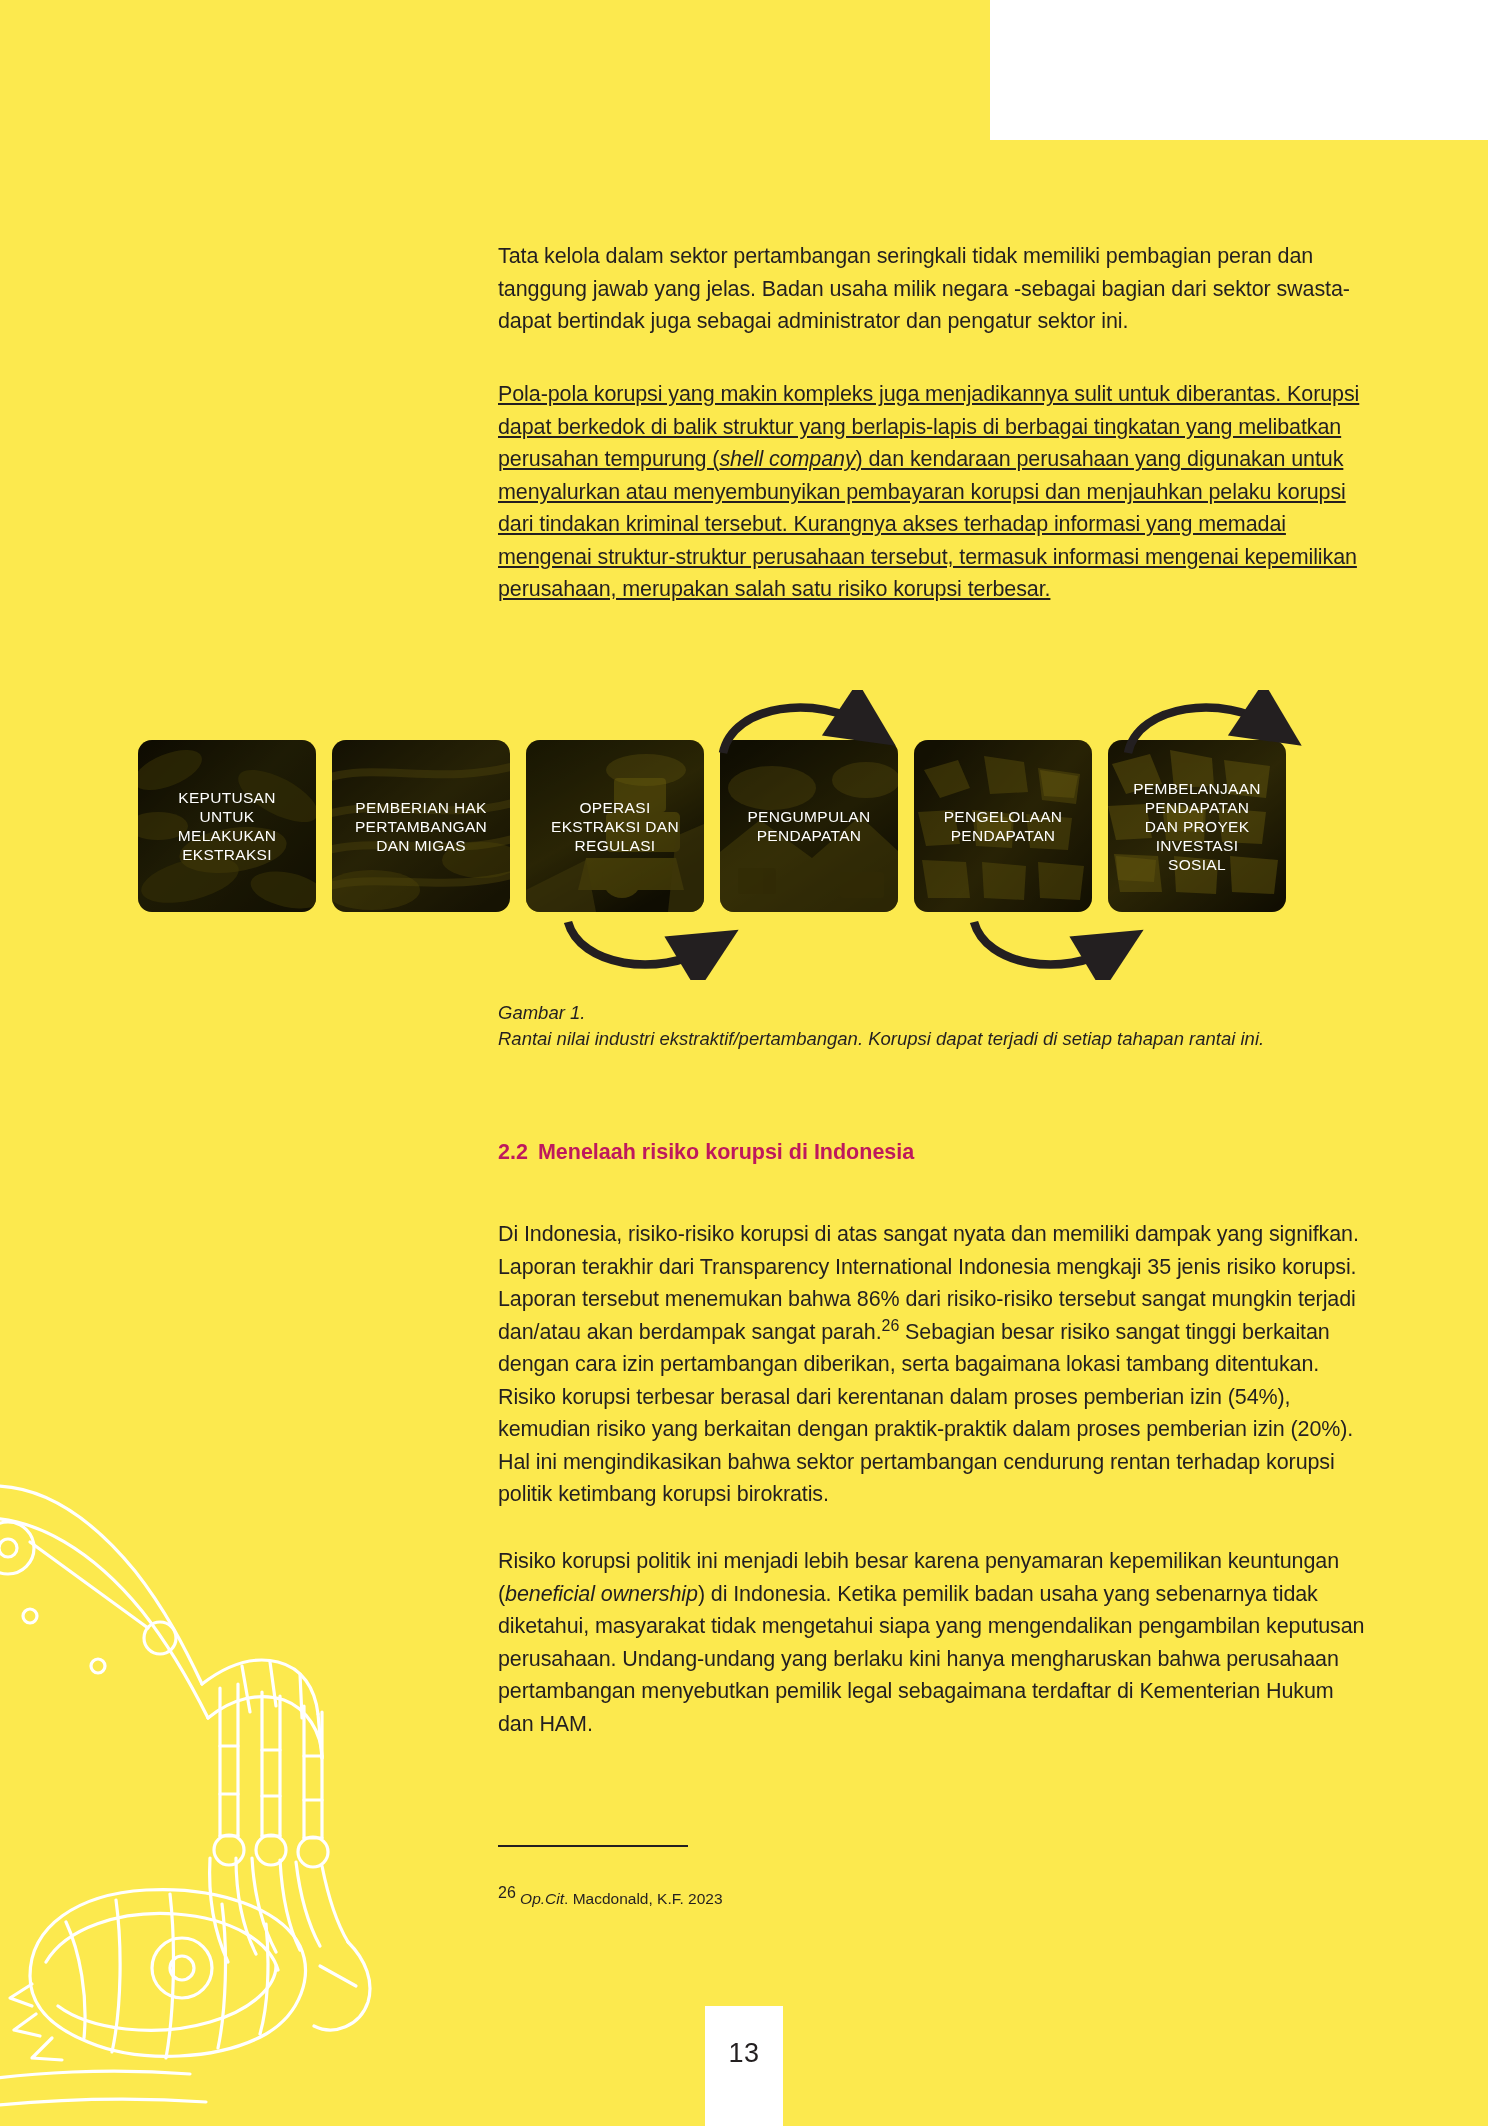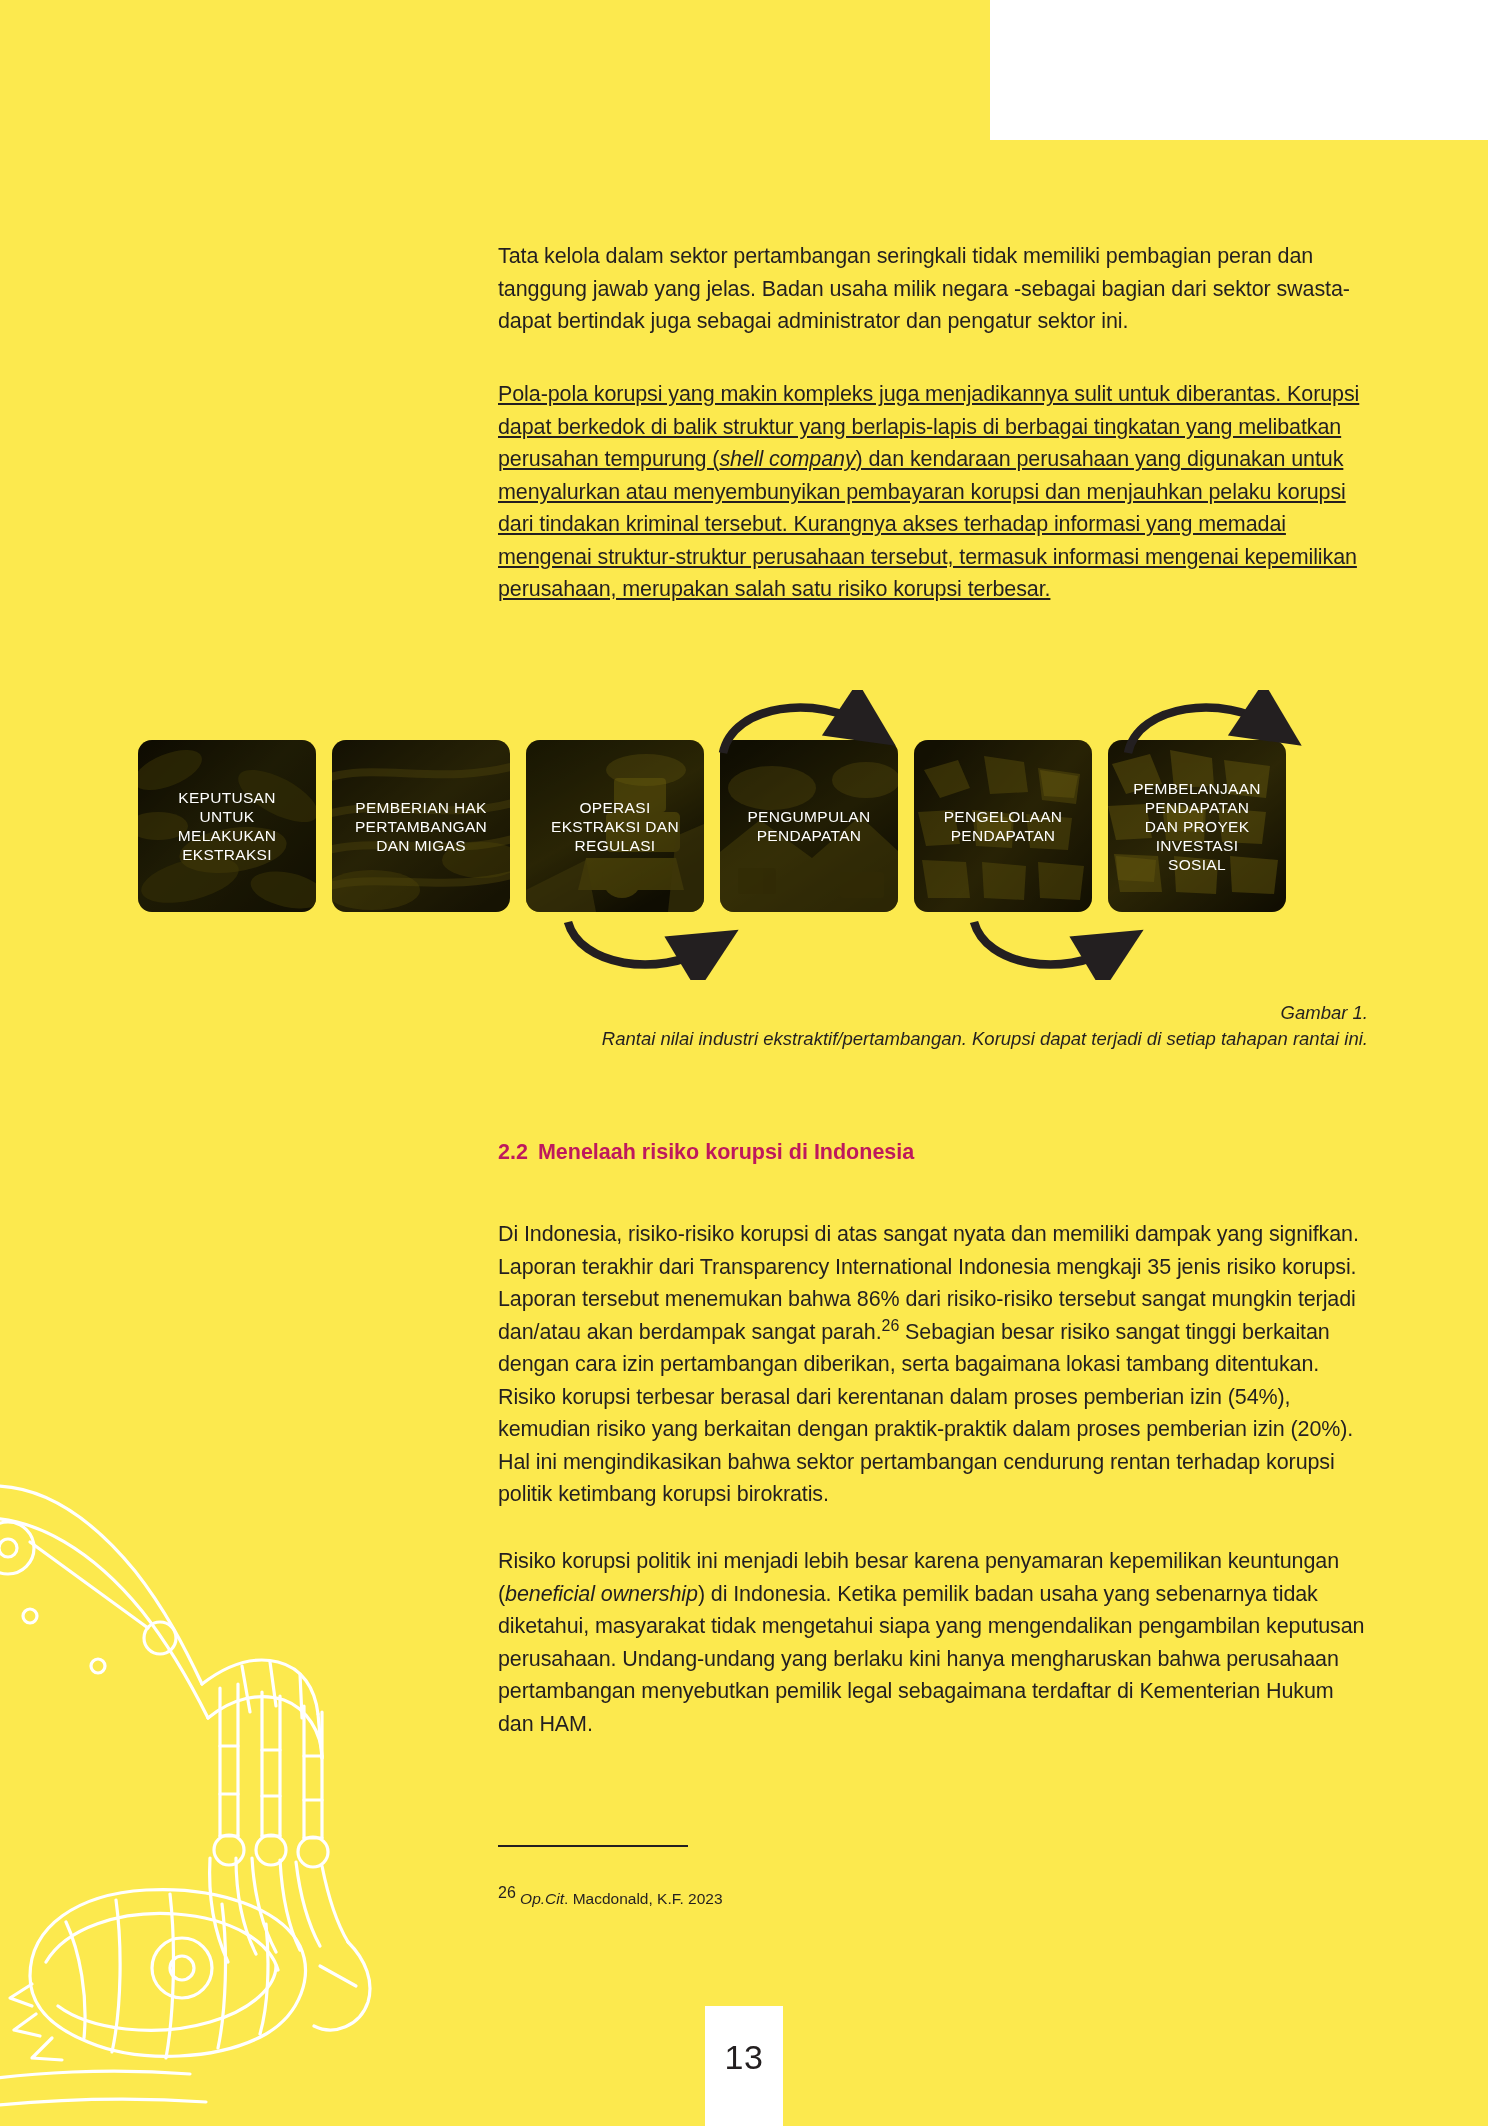--- a/index.html
+++ b/index.html
@@ -34,21 +34,21 @@
     width: 78px;
     height: 120px;
     background: #ffffff;
     z-index: 6;
     display: flex;
     justify-content: center;
     padding-top: 32px;
     box-sizing: border-box;
   }
   .page-number-box span {
-    font-size: 34px;
+    font-size: 27px;
     color: #231f20;
     letter-spacing: .5px;
     text-align: center;
   }
 
   
   .excavator {
     position: absolute;
     left: -30px;
     bottom: 0;
@@ -137,21 +137,21 @@
     z-index: 3;
     pointer-events: none;
   }
 
   
   .caption {
     position: absolute;
     top: 1000px;
     left: 0;
     width: 870px;
-    text-align: right;
+    text-align: left;
     font-style: italic;
     font-size: 18.5px;
     line-height: 26px;
     color: #231f20;
   }
   .caption .cap-line { display: block; }
   .caption b { font-weight: bold; }
 
   
   .section-heading {

